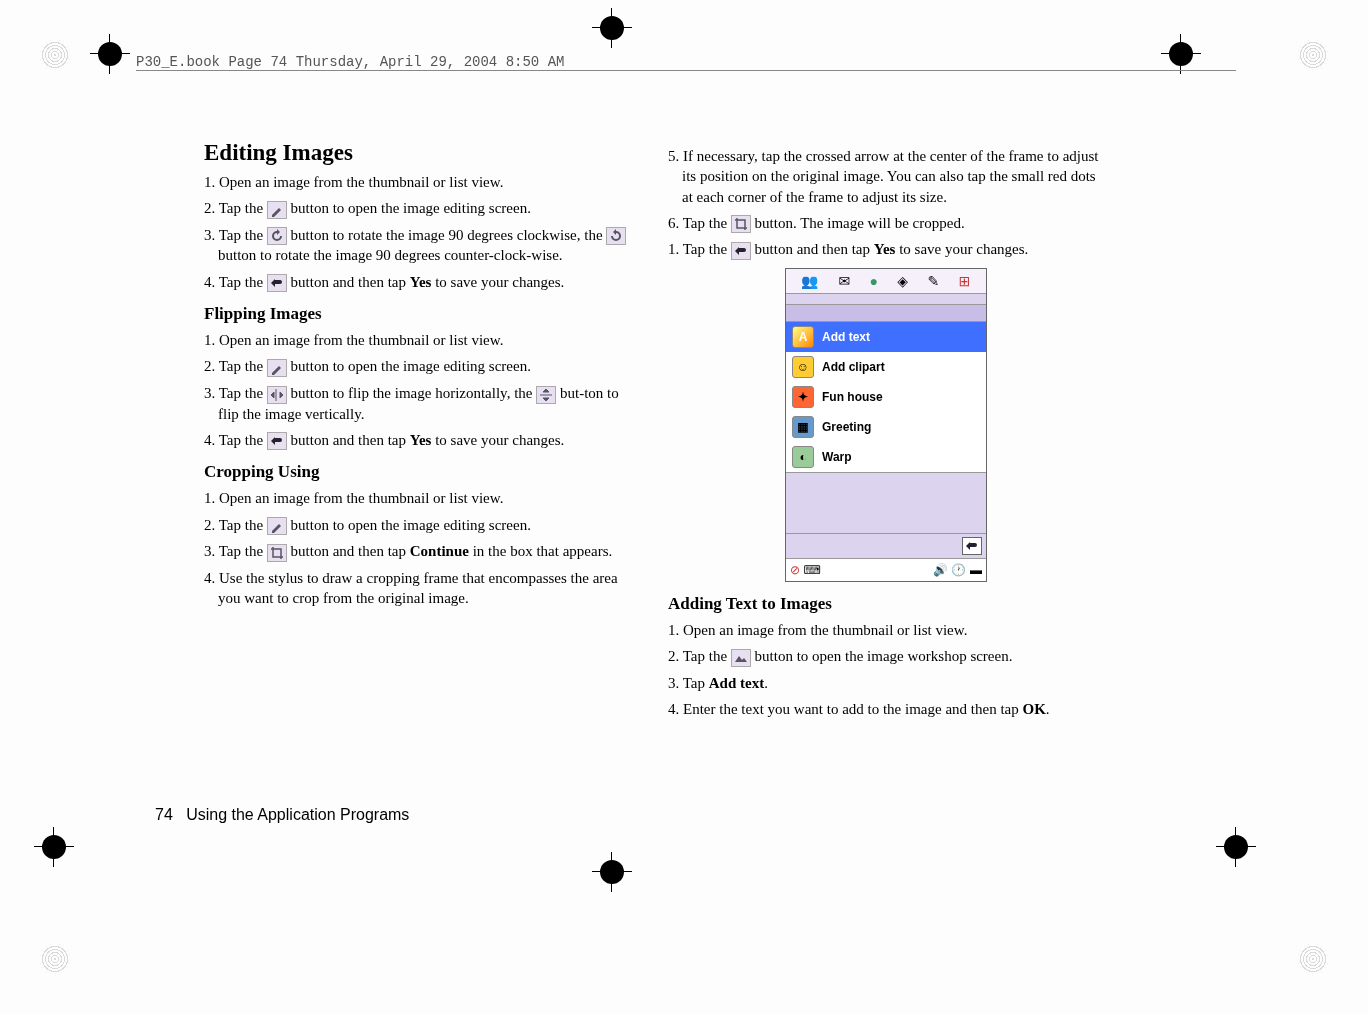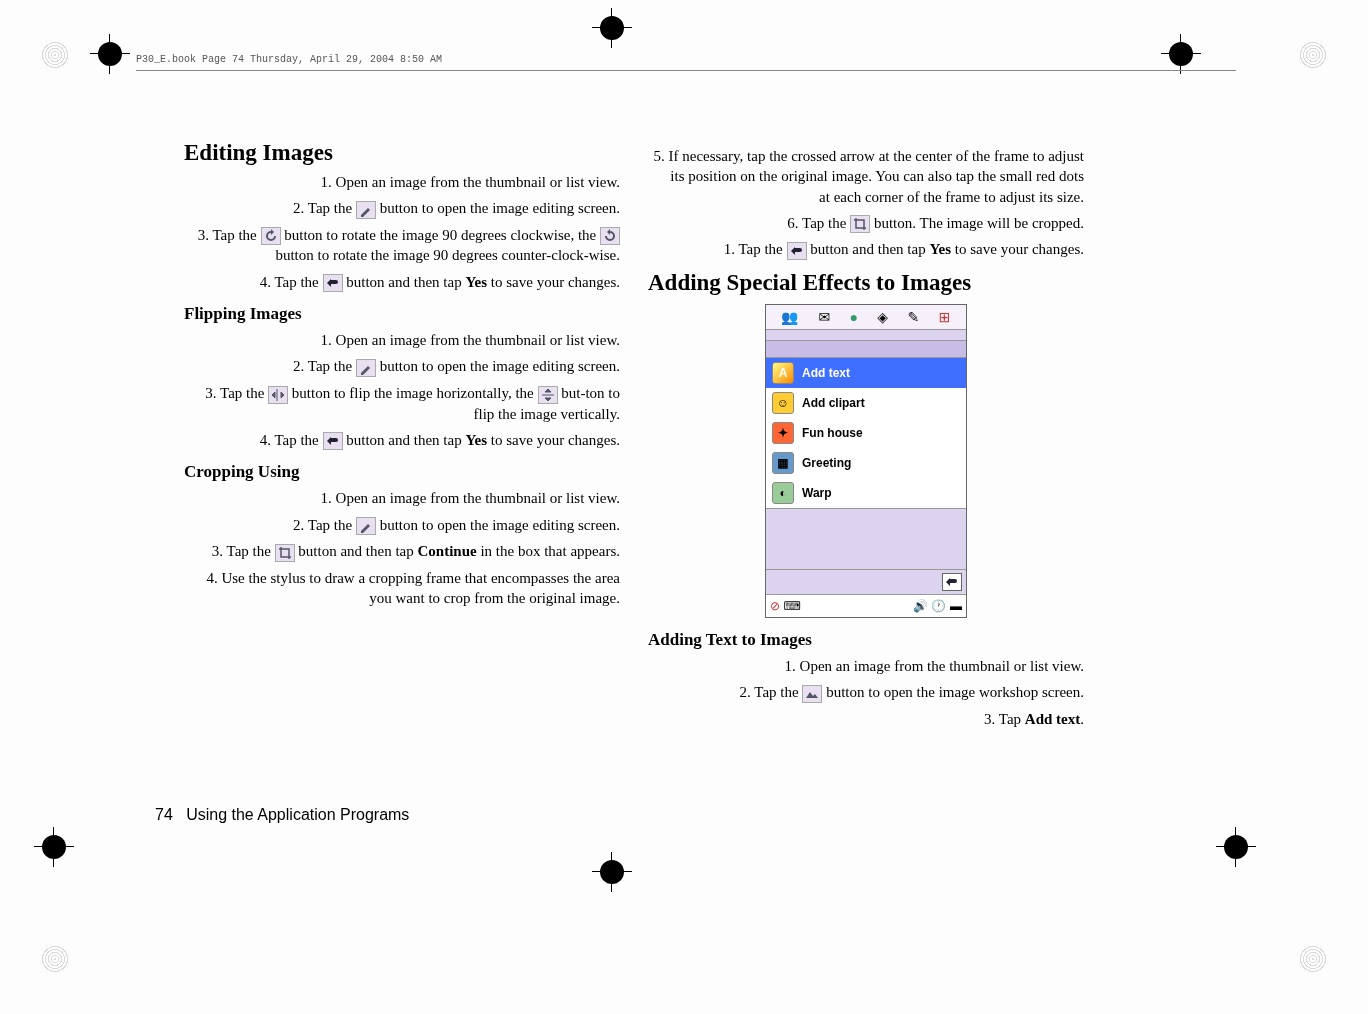--- a/index.html
+++ b/index.html
@@ -43,34 +43,34 @@
   .cm-tr { top: 42px; right: 175px; }
   .cm-bl { bottom: 155px; left: 42px; }
   .cm-br { bottom: 155px; right: 120px; }
   .cm-top { top: 16px; left: 600px; }
   .cm-bottom { bottom: 130px; left: 600px; }
   .header-line {
     position: absolute;
     top: 54px;
     left: 136px;
     font-family: 'Courier New', monospace;
-    font-size: 10px;
+    font-size: 14px;
     color: #555;
   }
   .header-rule {
     position: absolute;
     top: 70px;
     left: 136px;
     width: 1100px;
     border-top: 1px solid #888;
   }
   .page-content {
     position: absolute;
     top: 140px;
-    left: 184px;
+    left: 204px;
     width: 900px;
     display: flex;
     gap: 28px;
   }
   .col { flex: 1; }
   h2 {
     font-family: Georgia, serif;
     font-size: 23px;
     font-weight: bold;
     margin: 0 0 4px 0;
@@ -80,21 +80,20 @@
     font-size: 17px;
     font-weight: bold;
     margin: 12px 0 2px 0;
   }
   .step {
     font-size: 15px;
     line-height: 1.35;
     margin: 6px 0;
     padding-left: 14px;
     text-indent: -14px;
-    text-align: right;
   }
   .inline-icon {
     display: inline-block;
     width: 18px;
     height: 16px;
     border: 1px solid #aaa;
     background: #e8e0f0;
     vertical-align: middle;
     position: relative;
     text-indent: 0;
@@ -216,21 +215,20 @@
 
   <div class="col">
     <div class="step">5. If necessary, tap the crossed arrow at the center of the frame to adjust its position on the original image. You can also tap the small red dots at each corner of the frame to adjust its size.</div>
     <div class="step"><span>6. Tap the </span><span class="inline-icon"><svg viewBox="0 0 16 16">
             <path d="M4 2v10h10M2 4h10v10" stroke="#556" fill="none" stroke-width="1.5"></path>
           </svg></span><span> button. The image will be cropped.</span></div>
     <div class="step"><span>1. Tap the </span><span class="inline-icon"><svg viewBox="0 0 16 16">
             <path d="M6 4L2 8l4 4V9h5a2 2 0 0 0 0-4H6V4z" fill="#223"></path>
           </svg></span><span> button and then tap </span><span class="bold">Yes</span><span> to save your changes.</span></div>
 
-    <h2 style="margin-top:10px;">Adding Special Effects to Images</h2>
 
     <div class="screenshot">
       <div class="ss-top">
         <span style="color:#c33;">👥</span>
         <span>✉</span>
         <span style="color:#396;">●</span>
         <span>◈</span>
         <span>✎</span>
         <span style="color:#c33;">⊞</span>
       </div>
@@ -267,18 +265,19 @@
         <span><span style="color:#396;">🔊</span> <span style="color:#396;">🕐</span> ▬</span>
       </div>
     </div>
 
     <h3>Adding Text to Images</h3>
     <div class="step">1. Open an image from the thumbnail or list view.</div>
     <div class="step"><span>2. Tap the </span><span class="inline-icon"><svg viewBox="0 0 16 16">
             <path d="M2 12l4-6 3 4 2-2 3 4H2z" fill="#556"></path>
           </svg></span><span> button to open the image workshop screen.</span></div>
     <div class="step"><span>3. Tap </span><span class="bold">Add text</span><span>.</span></div>
+    <div class="step"><span>4. Enter the text you want to add to the image and then tap </span><span class="bold">OK</span><span>.</span></div>
   </div>
 </div>
 
 <div class="footer">
   <span>74</span>&nbsp;&nbsp;&nbsp;<span>Using the Application Programs</span>
 </div>
 
 </body></html>

